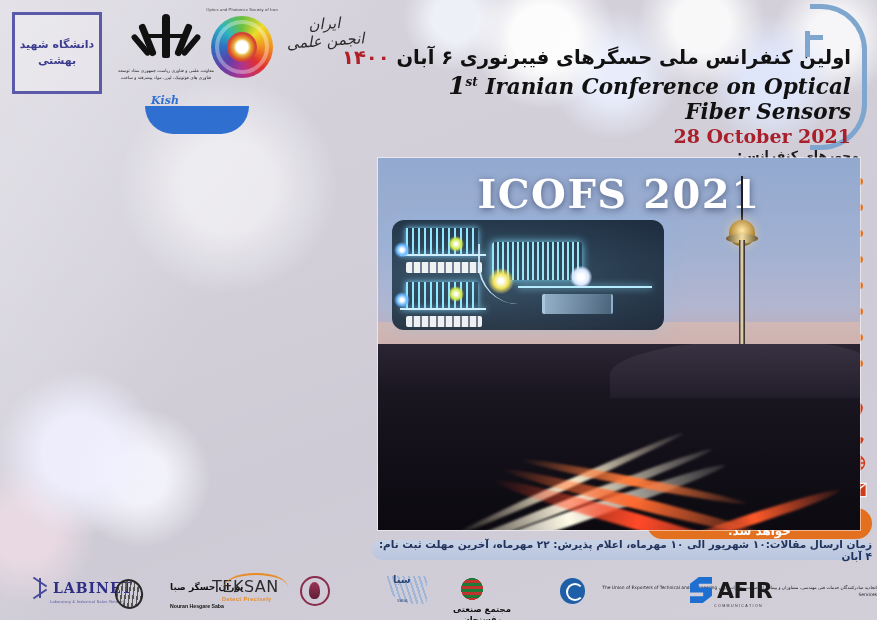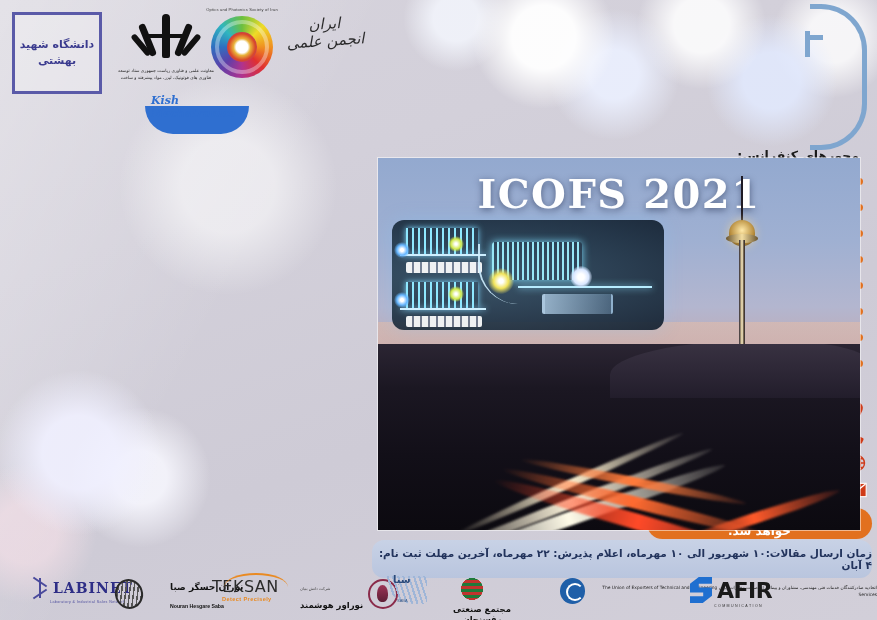--- a/index.html
+++ b/index.html
@@ -186,21 +186,21 @@
   .r1t{left:110px;bottom:0px;width:300px;height:16px;transform:rotate(16deg);
       background:linear-gradient(90deg,rgba(255,60,40,0),#ff4a28,rgba(255,80,50,.12));}
   .r2t{left:120px;bottom:22px;width:270px;height:12px;transform:rotate(14deg);
       background:linear-gradient(90deg,rgba(255,60,40,0),#ff6a30,rgba(255,90,50,.12));}
   .r3t{left:140px;bottom:44px;width:230px;height:9px;transform:rotate(11deg);
       background:linear-gradient(90deg,rgba(255,60,40,0),#ff7a3a,rgba(255,100,60,.1));}
   .r4t{left:286px;bottom:6px;width:180px;height:11px;transform:rotate(-18deg);
       background:linear-gradient(90deg,rgba(255,60,40,0),#ff5a2a,rgba(255,80,50,.1));}
 
   
-  .datebar{position:absolute;left:372px;top:540px;width:500px;height:38px;border-radius:12px;
+  .datebar{position:absolute;left:372px;top:540px;width:500px;height:20px;border-radius:12px;
     background:linear-gradient(180deg,#c8d2e6,#b9c5de);display:flex;align-items:center;justify-content:center;
     direction:rtl;}
   .datebar span{font-family:"DejaVu Sans",sans-serif;font-size:10.5px;font-weight:bold;color:#22335c;}
 
   
   .sponsors{position:absolute;left:0;top:568px;width:877px;height:52px;direction:ltr;}
   .sp{position:absolute;display:flex;align-items:center;gap:5px;}
   .sp-txt{font-family:"DejaVu Serif",serif;font-weight:bold;}
 
   .labinet{left:32px;top:10px;}
@@ -295,20 +295,31 @@
   </div>
 
 
   <div class="logo-row logo-kish">
     <div class="kish-txt">Kish Mechatronics</div>
     <div class="kish-bowl"></div>
   </div>
 
   <div class="bracket"></div>
 
+  <div class="title-block">
+    <div class="t-fa">
+      <span>اولین کنفرانس ملی حسگرهای فیبرنوری ۶ آبان</span>
+      <span class="yr">۱۴۰۰</span>
+    </div>
+    <div class="t-en">
+      <span class="ord">1</span><span class="ordsup">st</span>
+      <span>Iranian Conference on Optical Fiber Sensors</span>
+    </div>
+    <div class="t-date">28 October 2021</div>
+  </div>
 
   <div class="topics-head">محورهای کنفرانس:</div>
 
   <ul class="topics">
     <li>
         <span class="bul"></span>
         <span class="txt">حسگرهای فیبرنوری  پایش فیزیکی، مکانیکی و الکترو مغناطیسی</span>
       </li>
     <li>
         <span class="bul"></span>
@@ -461,24 +472,20 @@
       </span>
     </div>
 
     <div class="sp teksan">
       <span class="arc"></span>
       <span class="nm">TEKSAN</span>
       <span class="sub">Detect Precisely</span>
     </div>
 
     <div class="sp nouravar">
-      <span>
-        <span class="sub">شرکت دانش بنیان</span><br>
-        <span class="fa">نوراور هوشمند</span>
-      </span>
       <span class="nv-circ"></span>
     </div>
 
     <div class="sp saba">
       <span class="saba-fan"></span>
       <span class="fa">سبا</span>
       <span class="sub">SABA</span>
     </div>
 
     <div class="sp rafsanjan">

